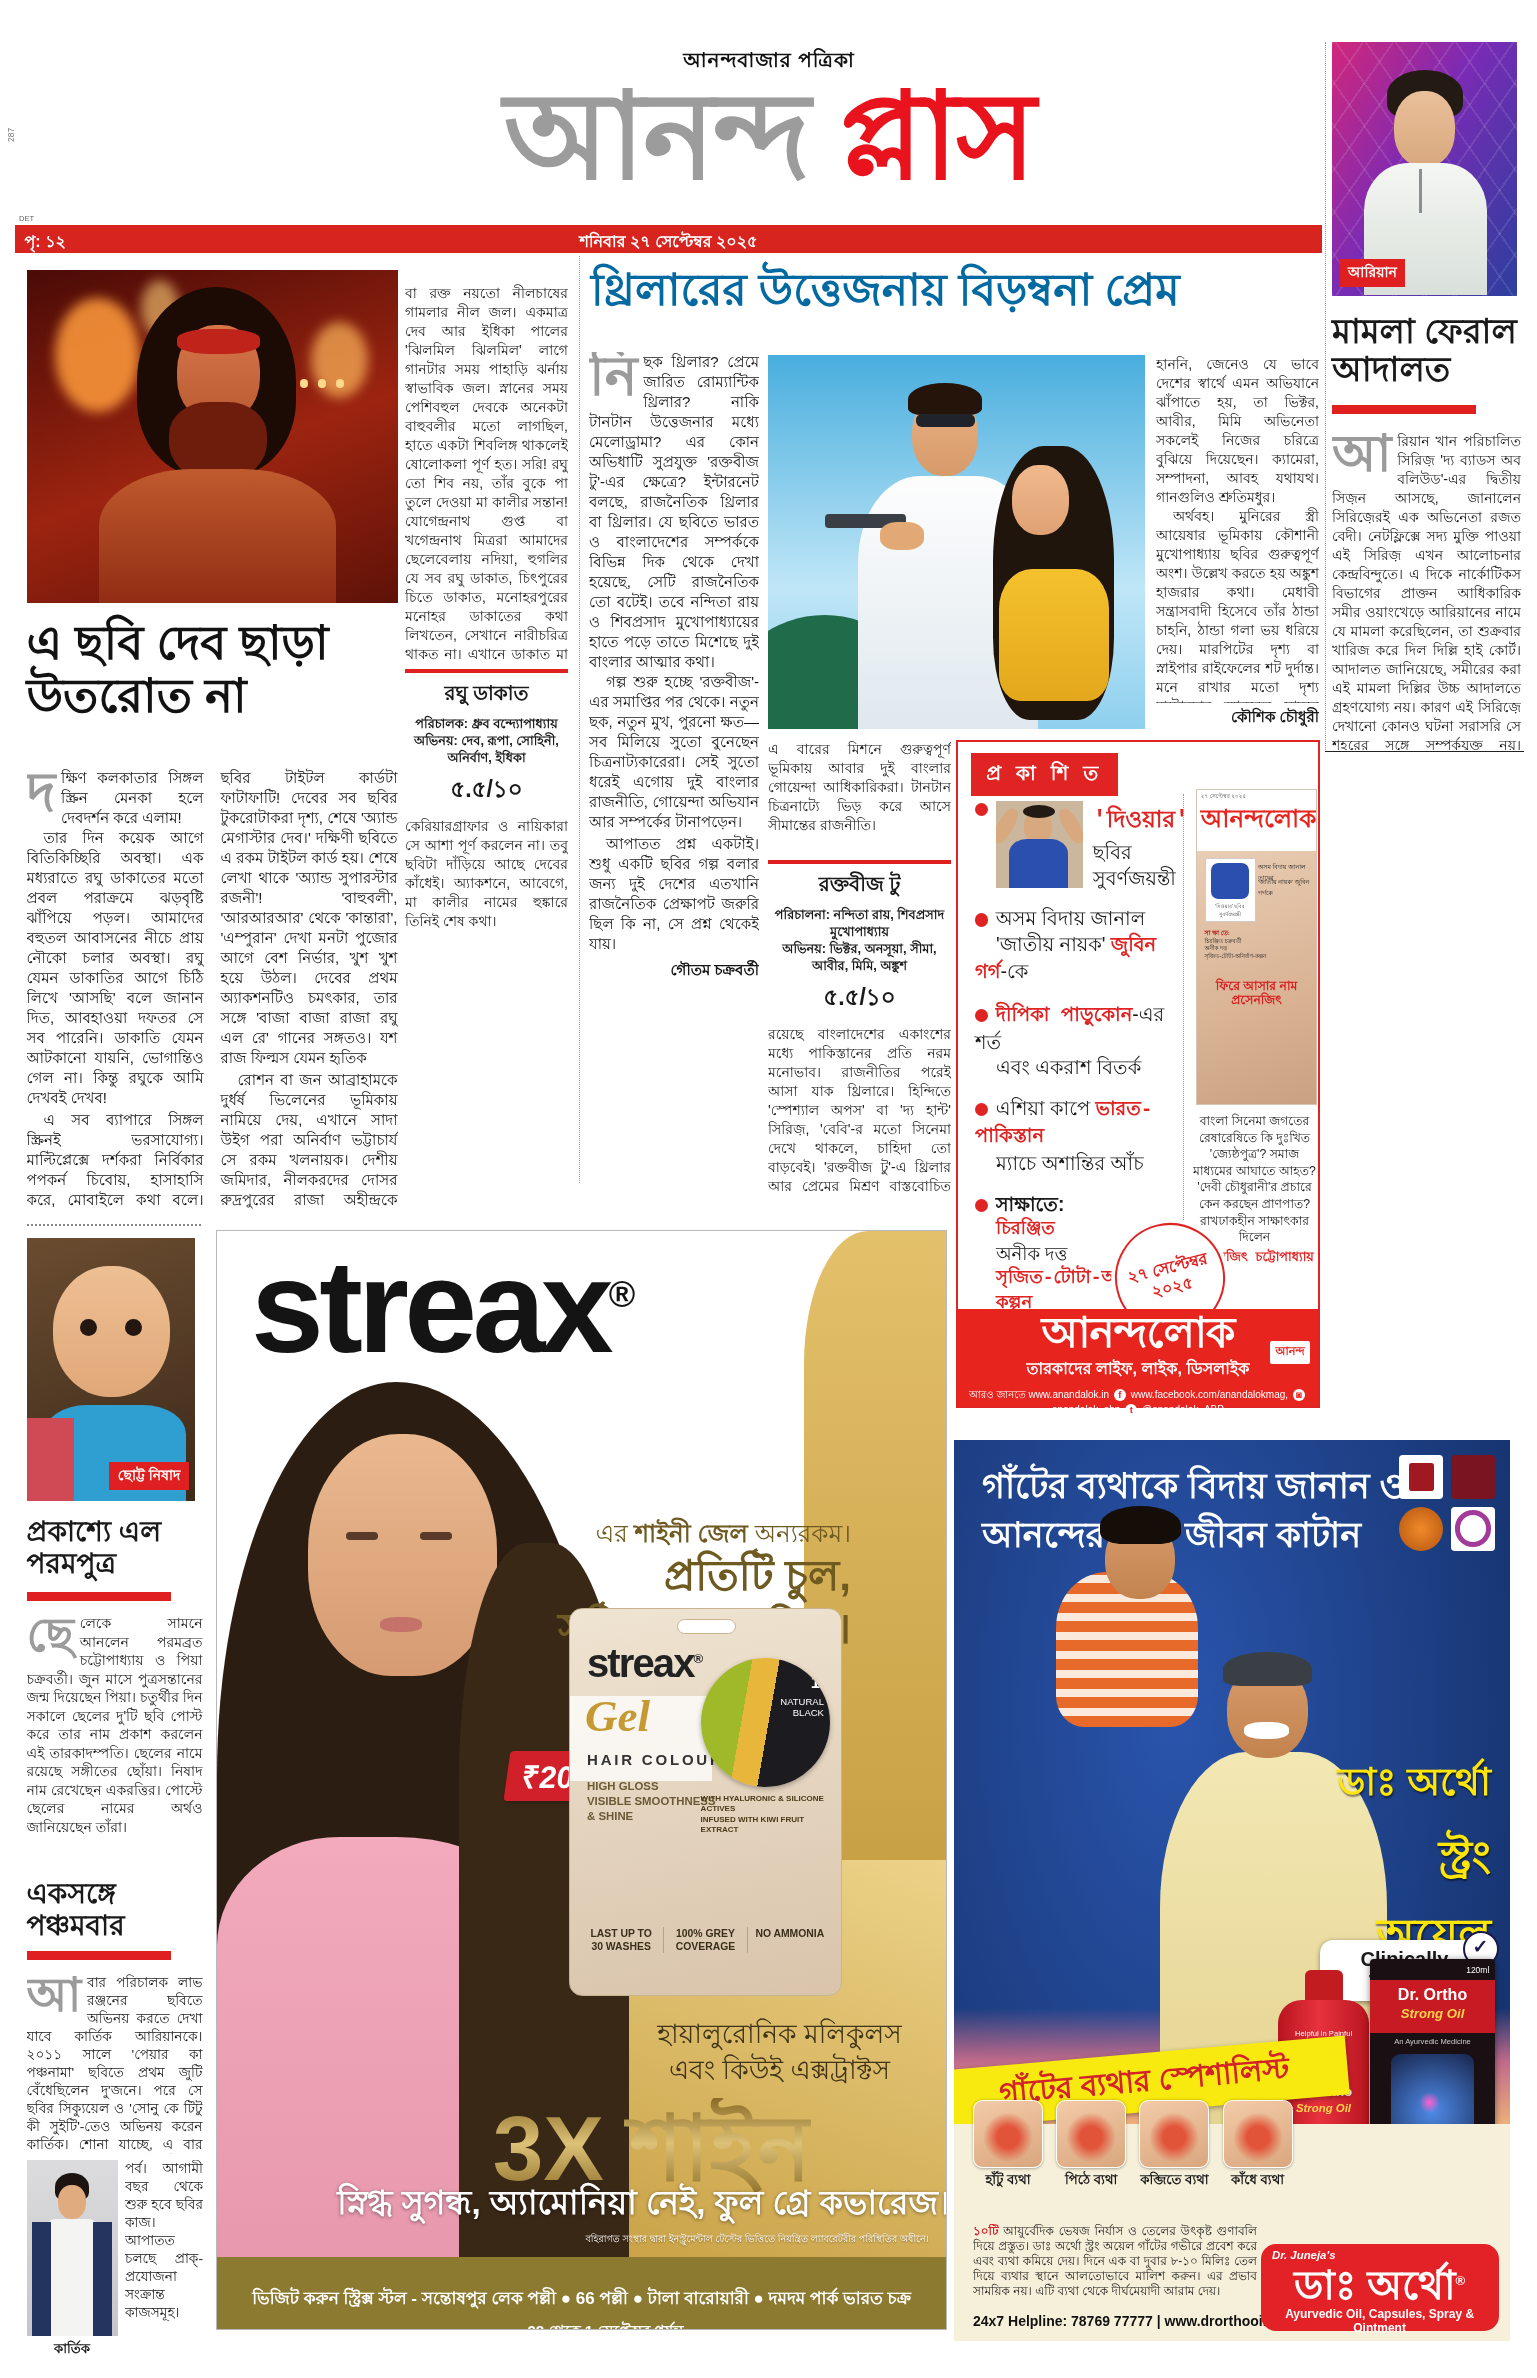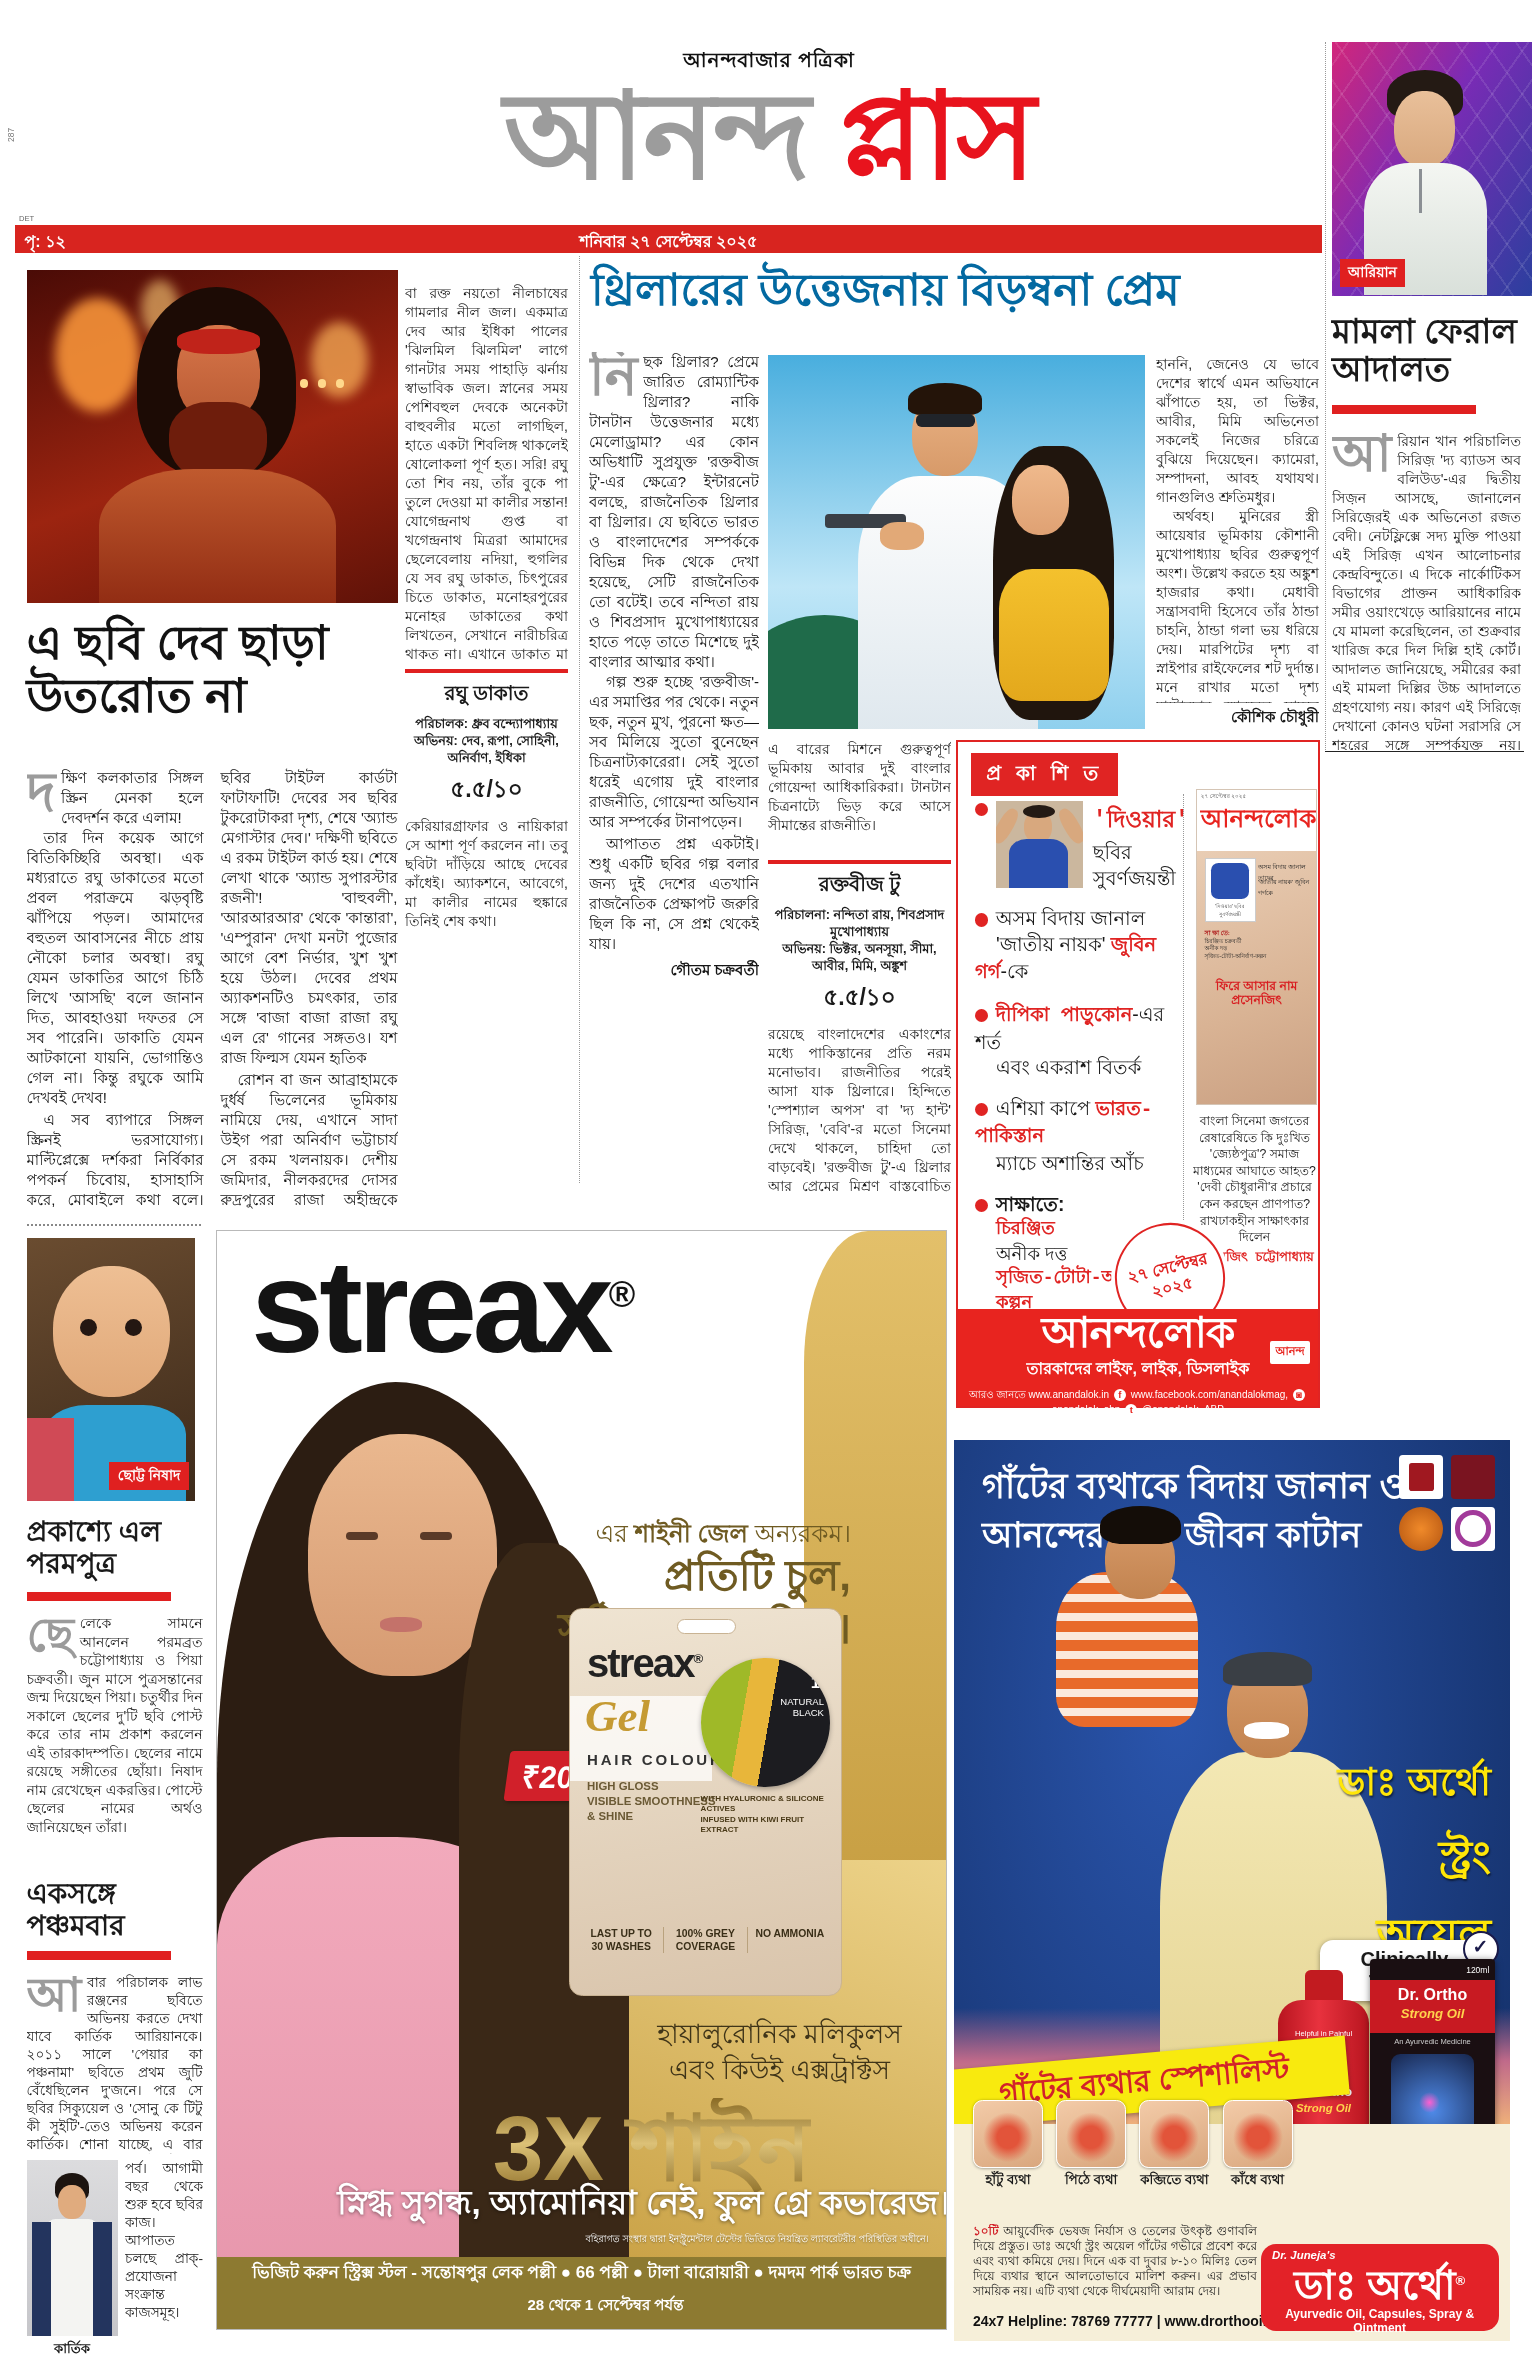--- a/index.html
+++ b/index.html
@@ -174,21 +174,21 @@
 
   <div class="abs hideov" style="left:1156px;top:355px;width:163px;height:376px;padding-bottom:0;">
     <div class="sm jus hideov" style="height:348px;">
       <p class="np0">হাননি, জেনেও যে ভাবে দেশের স্বার্থে এমন অভিযানে ঝাঁপাতে হয়, তা ভিক্টর, আবীর, মিমি অভিনেতা সকলেই নিজের চরিত্রে বুঝিয়ে দিয়েছেন। ক্যামেরা, সম্পাদনা, আবহ যথাযথ। গানগুলিও শ্রুতিমধুর।</p>
       <p class="np">অর্থবহ। মুনিরের স্ত্রী আয়েষার ভূমিকায় কৌশানী মুখোপাধ্যায় ছবির গুরুত্বপূর্ণ অংশ। উল্লেখ করতে হয় অঙ্কুশ হাজরার কথা। মেধাবী সন্ত্রাসবাদী হিসেবে তাঁর ঠান্ডা চাহনি, ঠান্ডা গলা ভয় ধরিয়ে দেয়। মারপিটের দৃশ্য বা স্নাইপার রাইফেলের শট দুর্দান্ত। মনে রাখার মতো দৃশ্য মাস্টারদার স্মারকের সামনে দাঁড়িয়ে রাষ্ট্রপতির ভাষণ। স্টেডিয়ামে মোবাইলের আলো বা আবহে ধনধান্যের সুর— মনে করিয়ে দেয় ও পার বাংলার সাম্প্রতিক আন্দোলন। হইচই হইল, তবে হৃদয়ে হইল না শেষ।</p>
     </div>
     <div class="byline" style="margin-top:1.9px;">কৌশিক চৌধুরী</div>
   </div>
 
   <div class="abs vdot" style="left:1325px;top:42px;height:708px;"></div>
-  <div class="ph court-ph" style="left:1332px;top:42px;width:200px;height:254px;">
+  <div class="ph court-ph" style="left:1332px;top:42px;width:185px;height:254px;">
     <div class="el" style="left:55px;top:28px;width:76px;height:49px;background:#241a14;border-radius:50% 50% 30% 30%;"></div>
     <div class="el" style="left:62px;top:49px;width:61px;height:76px;background:linear-gradient(180deg,#e9c09a,#d8a87e);border-radius:46%;"></div>
     <div class="el" style="left:32px;top:121px;width:123px;height:132px;background:linear-gradient(180deg,#f4f6f2,#d9e0da);border-radius:36% 36% 0 0;"></div>
     <div class="el" style="left:87px;top:127px;width:2.8px;height:44px;background:#8b8f94;"></div>
     <div class="plabel" style="left:7.6px;bottom:9.5px;">আরিয়ান</div>
   </div>
   <div class="abs h-court" style="left:1332px;top:312px;width:195px;">মামলা ফেরাল আদালত</div>
   <div class="abs redrule" style="left:1332px;top:405px;width:144px;height:8.5px;"></div>
   <div class="abs jus hideov" style="left:1332px;top:432px;width:189px;height:318px;font-size:14px;line-height:19px;">
     <span class="drop" style="font-size:51px;line-height:40px;">আ</span><span>রিয়ান খান পরিচালিত সিরিজ় 'দ্য ব্যাডস অব বলিউড'-এর দ্বিতীয় সিজ়ন আসছে, জানালেন সিরিজ়েরই এক অভিনেতা রজত বেদী। নেটফ্লিক্সে সদ্য মুক্তি পাওয়া এই সিরিজ় এখন আলোচনার কেন্দ্রবিন্দুতে। এ দিকে নার্কোটিকস বিভাগের প্রাক্তন আধিকারিক সমীর ওয়াংখেড়ে আরিয়ানের নামে যে মামলা করেছিলেন, তা শুক্রবার খারিজ করে দিল দিল্লি হাই কোর্ট। আদালত জানিয়েছে, সমীরের করা এই মামলা দিল্লির উচ্চ আদালতে গ্রহণযোগ্য নয়। কারণ এই সিরিজ়ে দেখানো কোনও ঘটনা সরাসরি সে শহরের সঙ্গে সম্পর্কযুক্ত নয়। মামলটি নতুন করে সাজানোর কথাও বলা হয়েছে সমীর এবং তাঁর আইনজীবীকে।</span>
@@ -352,21 +352,21 @@
         <div style="flex:1;padding:0 3.8px;"><span>NO AMMONIA</span></div>
       </div>
     </div>
     <div style="position:absolute;left:397px;top:785px;width:331px;text-align:center;font-size:26.5px;line-height:36px;color:#3f3418;">
       <span>হায়ালুরোনিক মলিকুলস</span><br><span>এবং কিউই এক্সট্রাক্টস</span>
     </div>
     <div style="position:absolute;left:132px;top:847px;width:606px;text-align:center;"><span class="shinetxt">3X শাইন</span></div>
     <div style="position:absolute;left:114px;top:946px;width:625px;text-align:center;font-size:33px;font-weight:bold;color:#fff;text-shadow:0 0.9px 3.8px rgba(0,0,0,.45);">স্নিগ্ধ সুগন্ধ, অ্যামোনিয়া নেই, ফুল গ্রে কভারেজ।</div>
     <div style="position:absolute;right:17px;top:1001px;width:530px;text-align:right;font-size:9.5px;color:#fff;text-shadow:0 0.9px 1.9px rgba(0,0,0,.4);">বহিরাগত সংস্থার দ্বারা ইনস্ট্রুমেন্টাল টেস্টের ভিত্তিতে নিয়ন্ত্রিত ল্যাবরেটরীর পরিস্থিতির অধীনে।</div>
     <div class="sx-strip">
-      <div style="padding-top:2px;font-size:17px;font-weight:bold;">ভিজিট করুন স্ট্রিক্স স্টল - সন্তোষপুর লেক পল্লী ● 66 পল্লী ● টালা বারোয়ারী ● দমদম পার্ক ভারত চক্র</div>
+      <div style="padding-top:28px;font-size:17px;font-weight:bold;">ভিজিট করুন স্ট্রিক্স স্টল - সন্তোষপুর লেক পল্লী ● 66 পল্লী ● টালা বারোয়ারী ● দমদম পার্ক ভারত চক্র</div>
       <div style="font-size:15px;font-weight:bold;margin-top:5.7px;padding-left:48px;">28 থেকে 1 সেপ্টেম্বর পর্যন্ত</div>
     </div>
   </div>
 
   <div class="abs do">
     <div class="do-sun"></div>
     <div style="position:absolute;left:28px;top:19px;font-size:35px;font-weight:bold;color:#fff;">গাঁটের ব্যথাকে বিদায় জানান ও</div>
     <div style="position:absolute;left:28px;top:68px;font-size:35px;font-weight:bold;color:#fff;">আনন্দের সঙ্গে জীবন কাটান</div>
     <div style="position:absolute;right:15px;top:15px;display:grid;grid-template-columns:44px 44px;grid-gap:7.6px;">
       <div style="width:44px;height:44px;background:#fff;border-radius:3.8px;display:flex;align-items:center;justify-content:center;">

